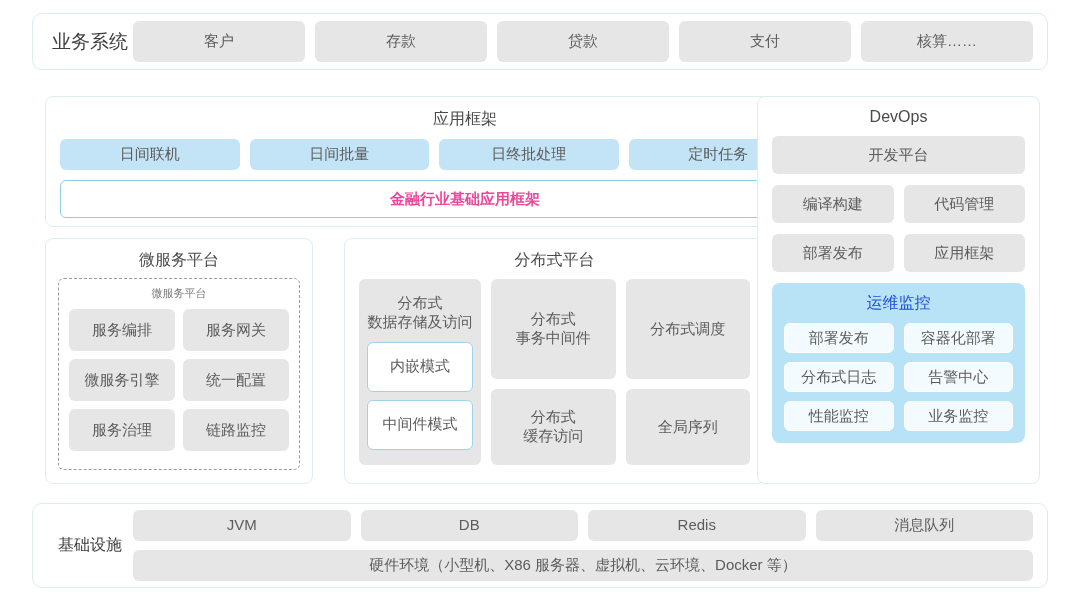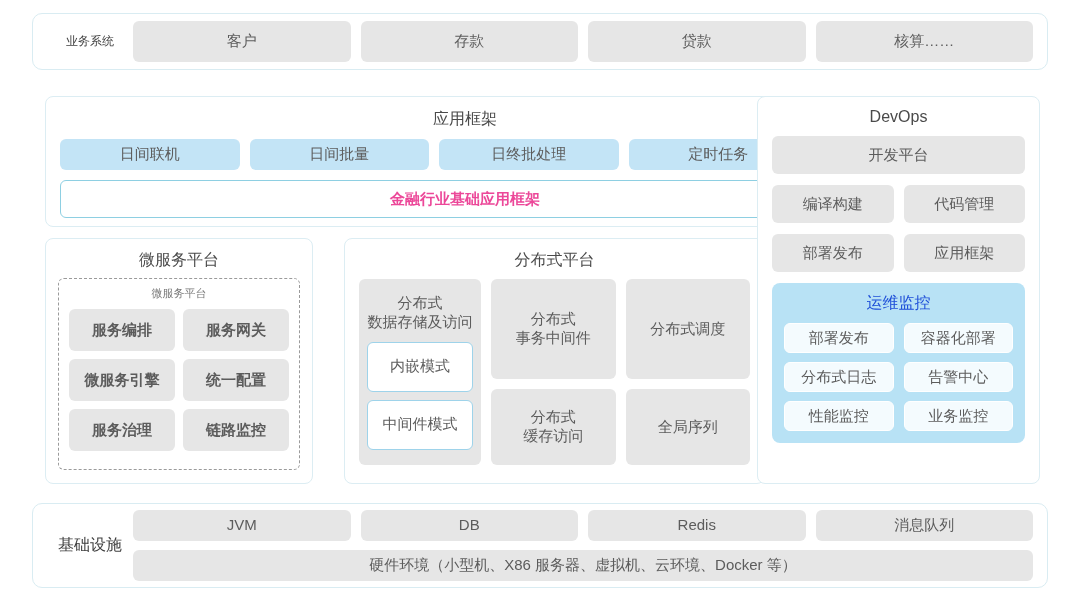--- a/index.html
+++ b/index.html
@@ -92,21 +92,21 @@
     width: 1016px;
     height: 57px;
     display: flex;
     align-items: center;
     padding: 0 14px;
   }
   #row-business .row-label {
     width: 86px;
     flex: 0 0 86px;
     text-align: center;
-    font-size: 12px;
+    font-size: 19px;
     color: #3f3f3f;
   }
   #row-business .chips {
     flex: 1;
     display: flex;
     gap: 10px;
     height: 41px;
   }
   #row-business .chips .chip { flex: 1; }
 
@@ -162,21 +162,20 @@
     text-align: center;
     font-size: 11px;
     color: #787878;
     margin-bottom: 8px;
   }
   #micro-platform .grid2 {
     display: grid;
     grid-template-columns: 1fr 1fr;
     grid-template-rows: repeat(3, 42px);
     gap: 8px;
-    font-weight: bold;
   }
 
   
   #dist-platform {
     position: absolute;
     left: 344px;
     top: 238px;
     width: 421px;
     height: 246px;
     padding: 6px 14px 12px;
@@ -291,20 +290,21 @@
 <body>
 
 <div class="page">
 
   <div class="outer-card" id="row-business">
     <div class="row-label">业务系统</div>
     <div class="chips">
       <div class="chip">客户</div>
       <div class="chip">存款</div>
       <div class="chip">贷款</div>
+      <div class="chip">支付</div>
       <div class="chip">核算……</div>
     </div>
   </div>
 
   <div class="inner-card" id="app-framework">
     <div class="card-title">应用框架</div>
     <div class="af-chips">
       <div class="chip-blue">日间联机</div>
       <div class="chip-blue">日间批量</div>
       <div class="chip-blue">日终批处理</div>

